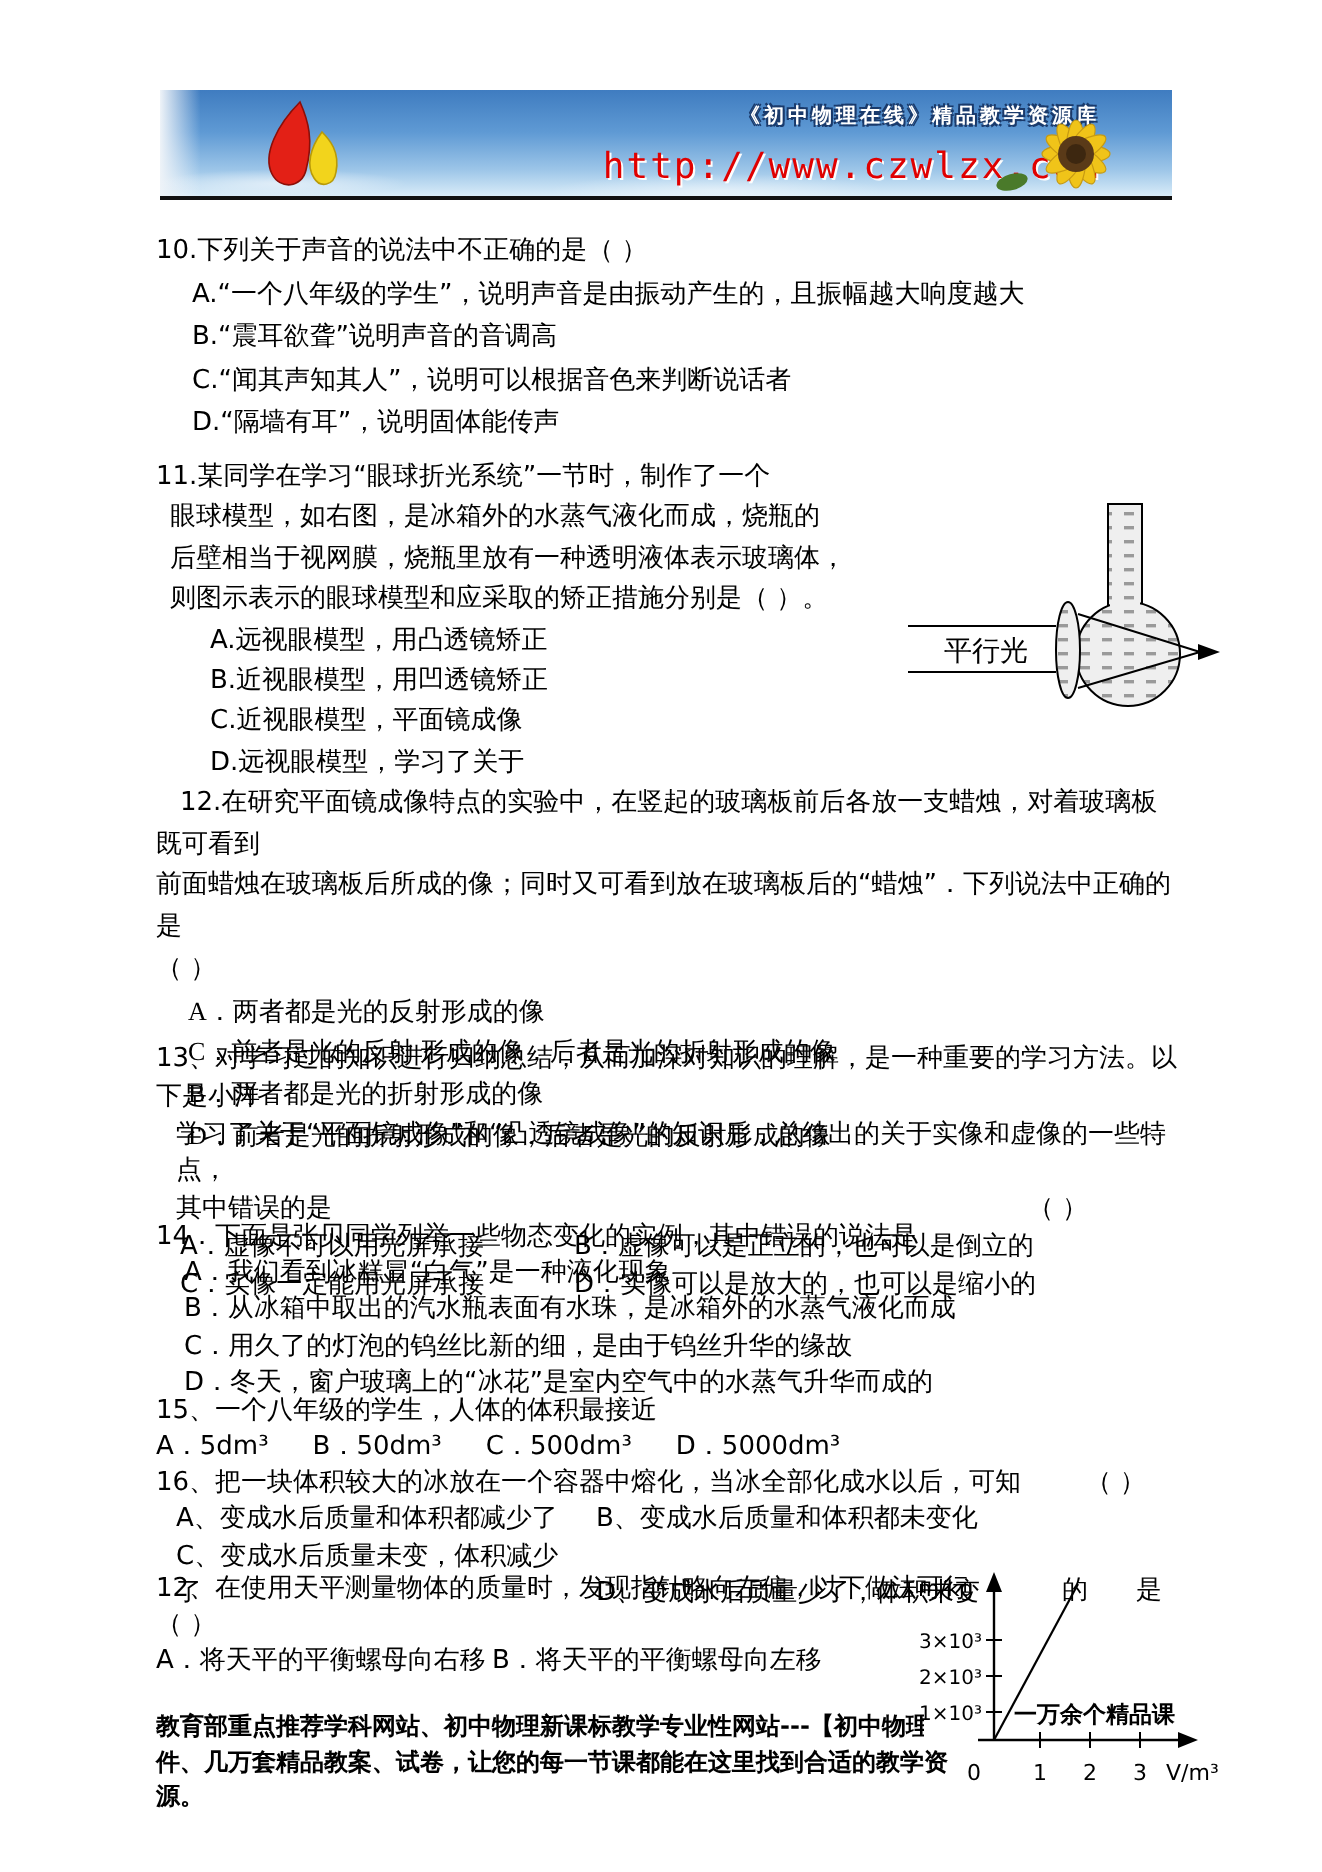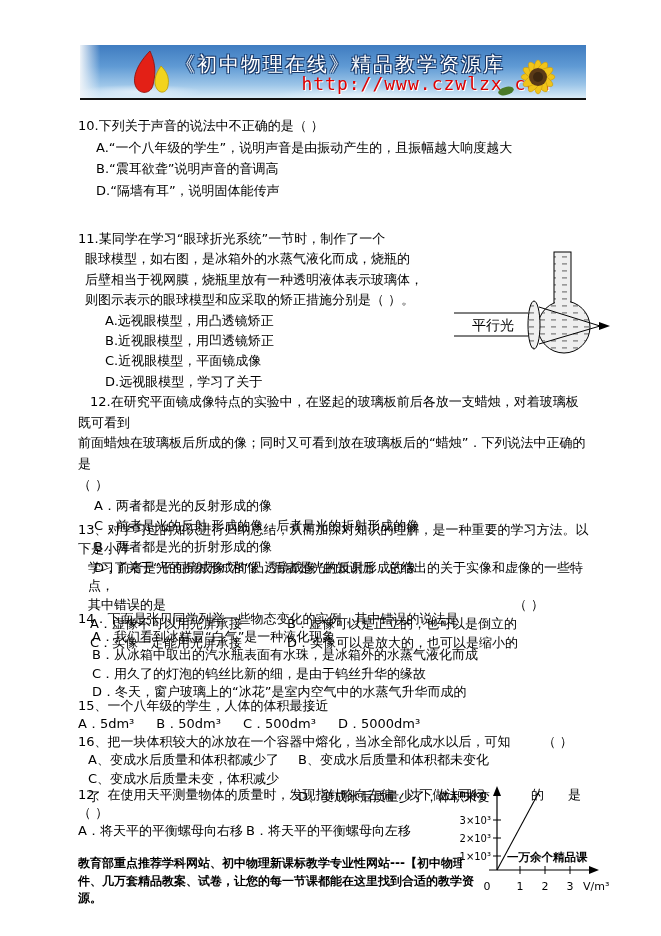--- a/index.html
+++ b/index.html
@@ -6,38 +6,38 @@
   .page{position:relative;width:661px;height:936px;background:#fff;overflow:hidden;
         font-family:"DejaVu Sans","Liberation Sans",sans-serif;color:#000;}
   
   .banner{position:absolute;left:80px;top:45px;width:506px;height:53px;
     background:
       radial-gradient(ellipse 90px 10px at 12% 88%, rgba(255,255,255,.55), rgba(255,255,255,0) 70%),
       radial-gradient(ellipse 120px 12px at 55% 95%, rgba(255,255,255,.45), rgba(255,255,255,0) 70%),
       linear-gradient(to right,#eef3f8 0%, rgba(238,243,248,0) 4%),
       linear-gradient(to bottom,#3f7cc0 0%,#5f9ad4 40%,#9cc5e8 75%,#d9ecf8 100%);
     border-bottom:2px solid #111;}
-  .banner-title{position:absolute;left:95px;top:6px;width:375px;text-align:left;
-    color:#fff;font-weight:normal;font-size:20px;letter-spacing:2px;
+  .banner-title{position:absolute;left:95px;top:6px;width:375px;text-align:right;
+    color:#fff;font-weight:bold;font-size:10px;letter-spacing:2px;
     text-shadow:1px 1px 0 #1a3a6b,-1px -1px 0 #1a3a6b,1px -1px 0 #1a3a6b,-1px 1px 0 #1a3a6b;}
   .banner-url{position:absolute;left:95px;top:28px;width:375px;text-align:right;
     color:#e00000;font-weight:normal;font-size:18px;letter-spacing:1px;
     font-family:"DejaVu Sans Mono","Liberation Mono",monospace;text-shadow:1px 1px 0 #fdfdfd;}
   .logo-svg{position:absolute;left:44px;top:4px;}
   .sunflower-svg{position:absolute;left:418px;top:10px;}
   
   .blk{position:absolute;left:78px;font-size:13px;}
   #q10{top:115px;width:505px;line-height:21.5px;}
   #q10 .opt{margin-left:18px;}
   #q11{top:229px;width:400px;line-height:20.4px;}
   #q11 .line:nth-child(n+2){margin-left:7px;}
   #q11 .opt{margin-left:27px;}
   #q12{top:392px;width:512px;line-height:20.7px;}
   #q12 .line:first-child{text-indent:12px;}
-  #q12 .opt{margin-left:16px;}
+  #q12 .opt{margin-left:16px;font-family:Liberation Serif, serif;}
   #q13{top:521px;width:512px;line-height:18.8px;}
   #q13 .line:nth-child(2){margin-left:10px;}
   #q13 .row3{display:flex;margin-left:10px;}
   #q13 .row3 .paren{margin-left:auto;margin-right:46px;}
   #q13 .row .col{display:inline-block;margin-left:12px;}
   #q13 .row .col:first-child{width:185px;}
   #q14{top:610px;width:512px;line-height:18.2px;}
   #q14 .opt{margin-left:14px;}
   #q15{top:697px;width:512px;line-height:18.2px;}
   #q15 .opt{display:inline-block;margin-right:22px;}
@@ -87,20 +87,21 @@
       </g>
       <ellipse cx="8" cy="36" rx="8" ry="4" fill="#4a7a2a" transform="rotate(-15 8 36)"></ellipse>
     </svg>
   </div>
 
   <div class="blk" id="q10">
     <div class="stem">10.下列关于声音的说法中不正确的是（      ）</div>
     <div>
         <div class="opt">A.“一个八年级的学生”，说明声音是由振动产生的，且振幅越大响度越大</div>
         <div class="opt">B.“震耳欲聋”说明声音的音调高</div>
+        <div class="opt">C.“闻其声知其人”，说明可以根据音色来判断说话者</div>
         <div class="opt">D.“隔墙有耳”，说明固体能传声</div>
       </div>
   </div>
 
   <div class="blk" id="q11">
     <div>
         <div class="line">11.某同学在学习“眼球折光系统”一节时，制作了一个</div>
         <div class="line">眼球模型，如右图，是冰箱外的水蒸气液化而成，烧瓶的</div>
         <div class="line">后壁相当于视网膜，烧瓶里放有一种透明液体表示玻璃体，</div>
         <div class="line">则图示表示的眼球模型和应采取的矫正措施分别是（      ）。</div>

